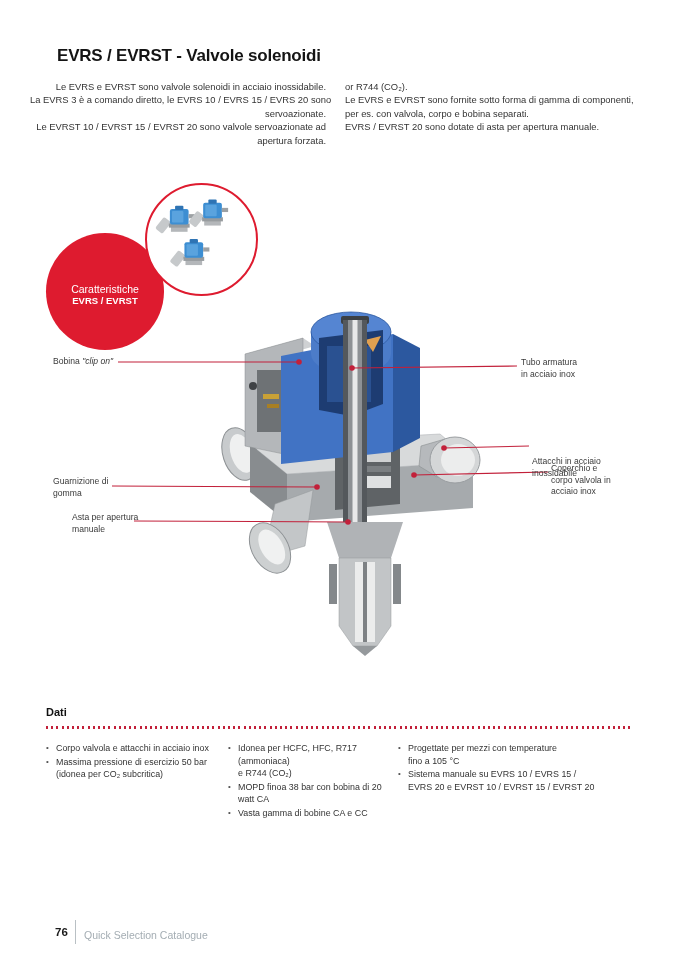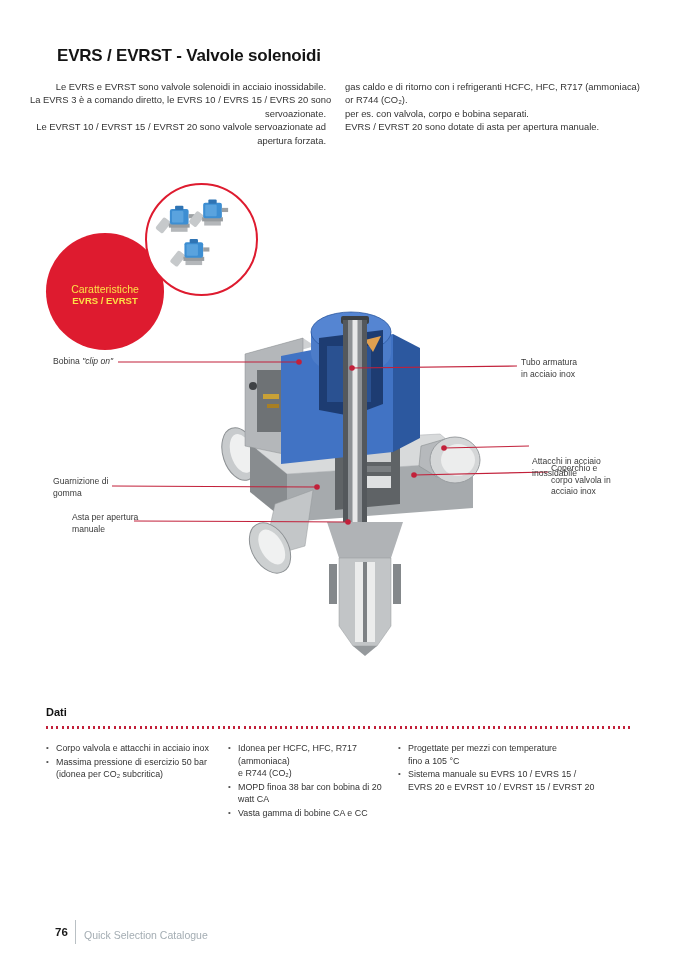--- a/index.html
+++ b/index.html
@@ -16,21 +16,21 @@
   .intro-col.left{left:30px;width:296px;text-align:right;}
   .intro-col.right{left:345px;width:300px;}
   .intro-line{white-space:nowrap;}
 
   
   .badge-circle{
     position:absolute;left:46px;top:233px;width:118px;height:117px;border-radius:50%;
     background:#de1b2f;z-index:1;display:flex;flex-direction:column;align-items:center;
     justify-content:flex-start;padding-top:0;
   }
-  .badge-text{margin-top:50px;text-align:center;color:#fde047;}
+  .badge-text{margin-top:50px;text-align:center;color:#ffffff;}
   .badge-line1{font-size:10.5px;line-height:12px;font-weight:400;}
   .badge-line2{font-size:9.5px;line-height:11px;font-weight:700;}
   .photo-circle{
     position:absolute;left:145px;top:183px;width:109px;height:109px;border-radius:50%;
     background:#ffffff;border:2.5px solid #de1b2f;z-index:2;overflow:hidden;
   }
 
   
   .diagram{position:absolute;left:215px;top:296px;width:290px;height:360px;z-index:1;}
   .leader-overlay{position:absolute;left:0;top:340px;width:678px;height:200px;z-index:3;pointer-events:none;}
@@ -65,22 +65,22 @@
 
   <div class="intro-col left">
     <div class="intro-line">Le  EVRS e EVRST sono valvole solenoidi in acciaio inossidabile.</div>
     <div class="intro-line">La EVRS 3 è a comando diretto, le EVRS 10 / EVRS 15 / EVRS 20  sono</div>
     <div class="intro-line">servoazionate.</div>
     <div class="intro-line">Le EVRST 10 / EVRST 15 / EVRST 20 sono valvole servoazionate ad</div>
     <div class="intro-line">apertura forzata.</div>
   </div>
 
   <div class="intro-col right">
-    <div class="intro-line">gas caldo e di ritorno con i refrigeranti HCFC, HFC, R717 (ammoniaca)</div>
     <div class="intro-line">or R744 (CO₂).</div>
+    <div class="intro-line">Le EVRS e EVRST sono fornite sotto forma di gamma di componenti,</div>
     <div class="intro-line">per es. con valvola, corpo e bobina separati.</div>
     <div class="intro-line">EVRS / EVRST 20 sono dotate di asta per apertura manuale.</div>
   </div>
 
   <div class="badge-circle">
     <div class="badge-text">
       <div class="badge-line1">Caratteristiche</div>
       <div class="badge-line2">EVRS / EVRST</div>
     </div>
   </div>

